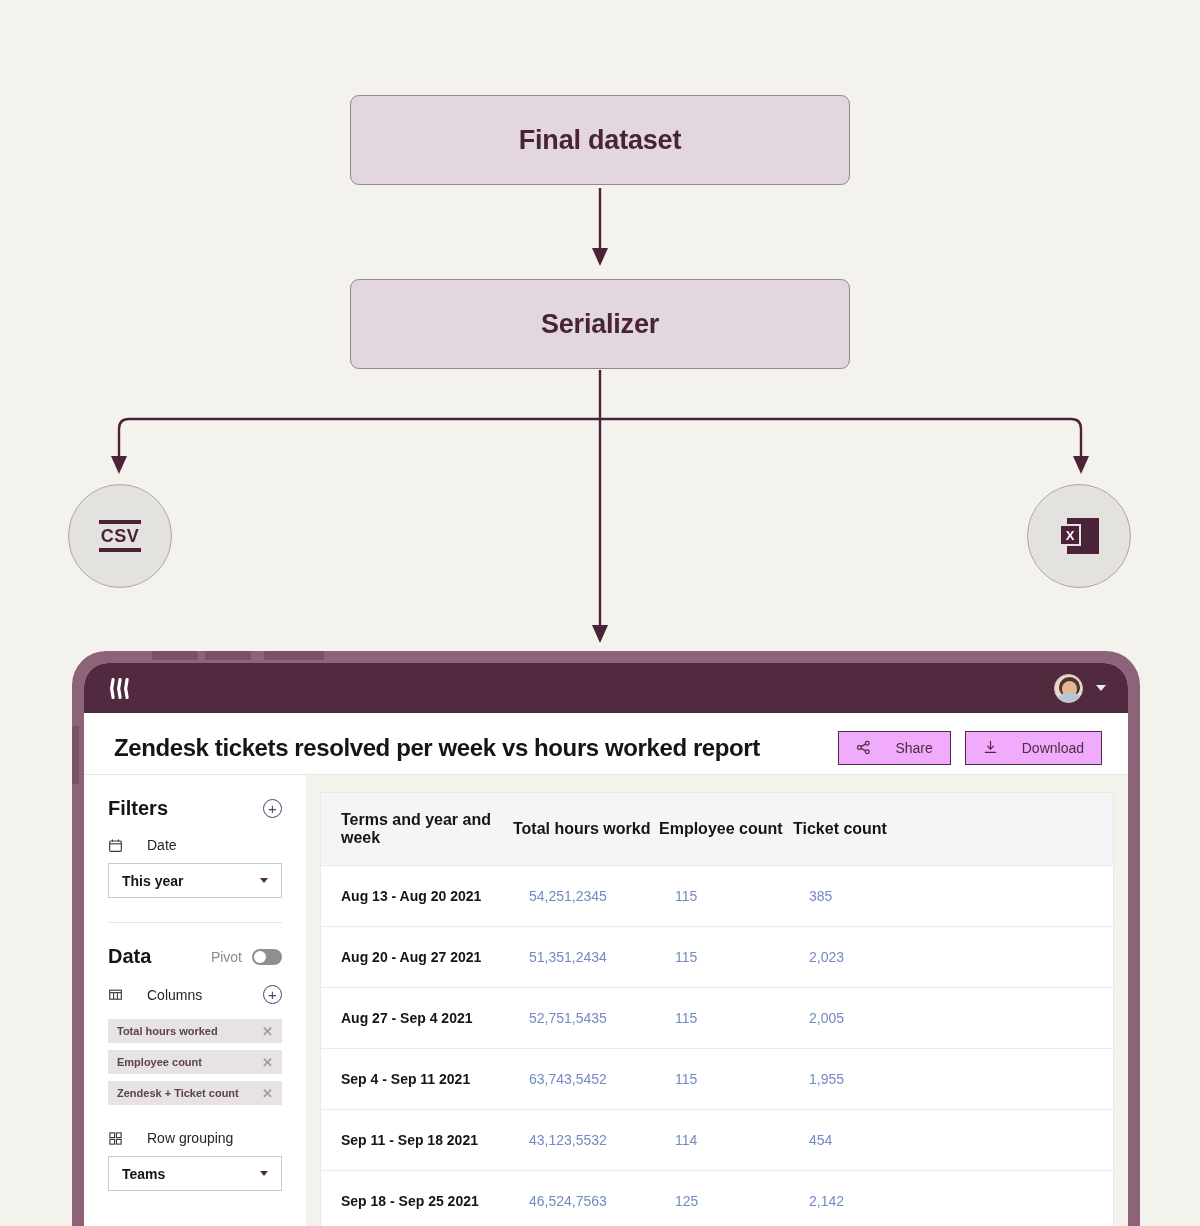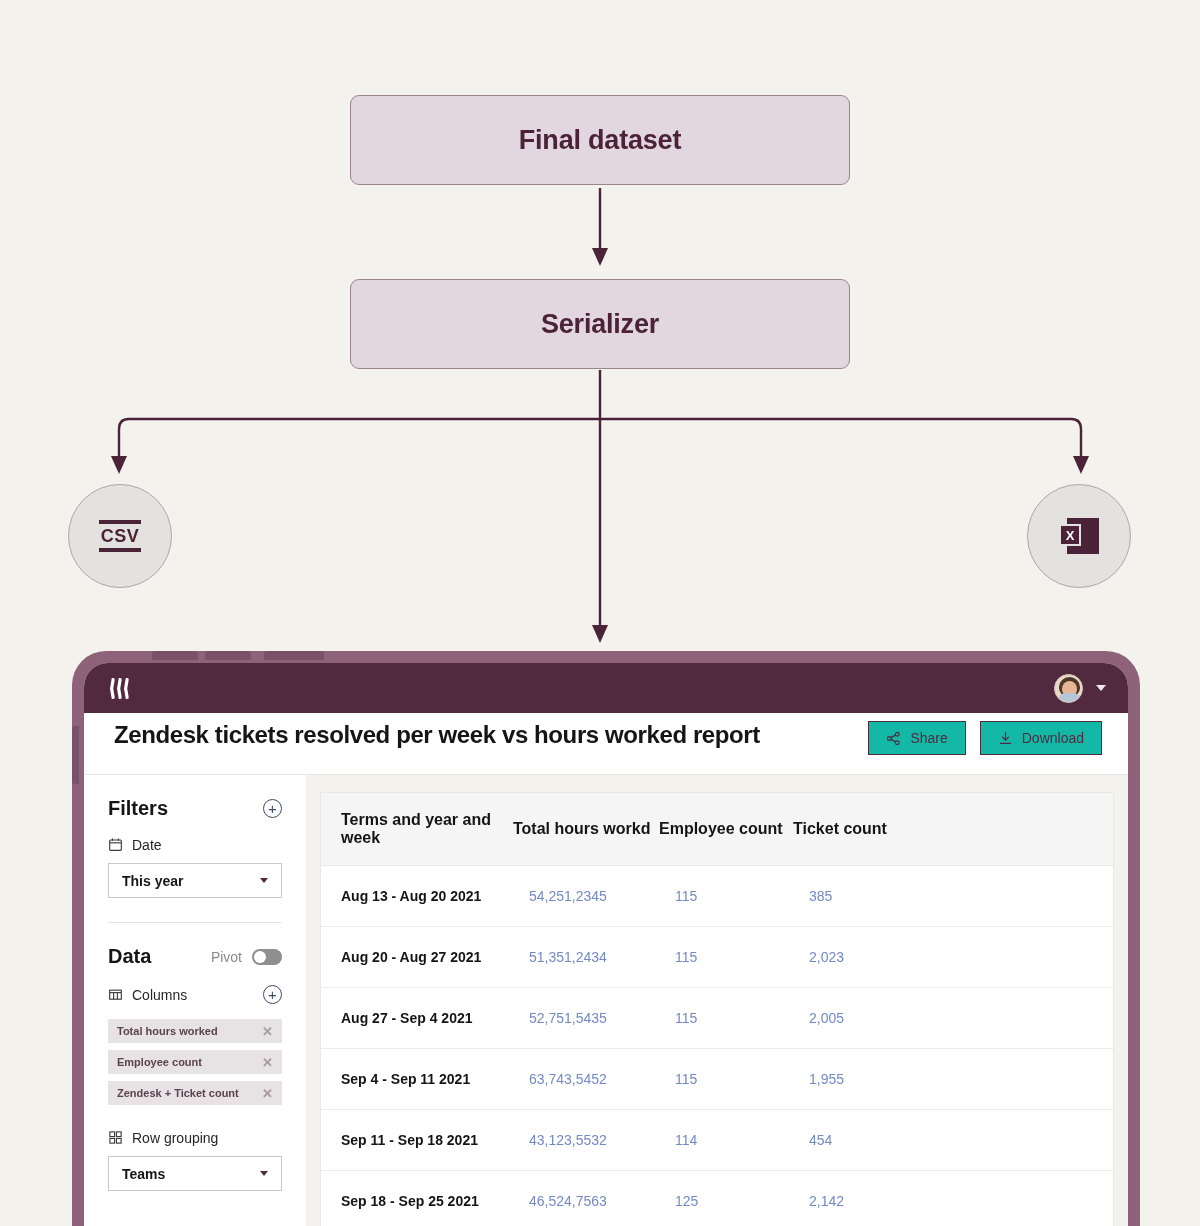--- a/index.html
+++ b/index.html
@@ -89,45 +89,45 @@
     border: 1px solid #d8c4b3;
   }
   .avatar .hair { position: absolute; left: 4px; top: 2px; width: 21px; height: 20px; background: #4e352a; border-radius: 50% 50% 45% 45%; }
   .avatar .face { position: absolute; left: 7px; top: 6px; width: 15px; height: 16px; background: #e3b795; border-radius: 50% 50% 48% 48%; }
   .avatar .shirt { position: absolute; left: 2px; bottom: 0; width: 25px; height: 9px; background: #b8c6da; border-radius: 10px 10px 0 0; }
   .chev-white { width: 0; height: 0; border-left: 5px solid transparent; border-right: 5px solid transparent; border-top: 6px solid #ffffff; opacity: .9; }
 
   .report-header {
     height: 62px; background: #ffffff;
     border-bottom: 1px solid #e6e6e6;
-    display: flex; justify-content: space-between;
+    display: flex; align-items: center; justify-content: space-between;
     padding: 8px 26px 0 30px;
   }
   .report-title { font-size: 24px; font-weight: bold; color: #151515; letter-spacing: -0.4px; }
   .hdr-actions { display: flex; gap: 14px; }
   .hdr-btn {
-    display: flex; align-items: center; gap: 9px;
+    display: flex; align-items: center; gap: 24px;
     height: 34px; padding: 0 17px;
-    border: 1.4px solid #512a3f; background: #14b8a6;
+    border: 1.4px solid #512a3f; background: #f0abfc;
     color: #512a3f; font-size: 14px; font-weight: normal;
     cursor: pointer;
   }
 
   .app-body { display: flex; height: calc(100% - 112px); background: #f4f2ed; }
 
   .sidebar { width: 222px; background: #ffffff; padding: 22px 24px 0 24px; flex-shrink: 0; }
   .panel-head { display: flex; align-items: center; justify-content: space-between; margin-bottom: 17px; }
   .panel-title { font-size: 20px; font-weight: bold; color: #151515; }
   .plus-icon {
     width: 19px; height: 19px; border-radius: 50%;
     border: 1.3px solid #3b4a6b; color: #3b4a6b;
     display: flex; align-items: center; justify-content: center;
     font-size: 15px; line-height: 1; cursor: pointer;
   }
-  .field-label { display: flex; align-items: flex-start; gap: 9px; font-size: 14px; color: #262626; margin-bottom: 10px; }
+  .field-label { display: flex; align-items: center; gap: 24px; font-size: 14px; color: #262626; margin-bottom: 10px; }
   .select-box {
     height: 35px; border: 1px solid #c9c9c9; background: #ffffff;
     display: flex; align-items: center; justify-content: space-between;
     padding: 0 13px; font-size: 14px; font-weight: bold; color: #151515;
     cursor: pointer;
   }
   .tri-down { width: 0; height: 0; border-left: 4.5px solid transparent; border-right: 4.5px solid transparent; border-top: 5.5px solid #512a3f; }
   .divider { height: 1px; background: #e4e4e4; margin: 24px 0 22px 0; }
   .pivot-wrap { display: flex; align-items: center; gap: 10px; }
   .pivot-label { font-size: 14px; color: #8a8a8a; }

